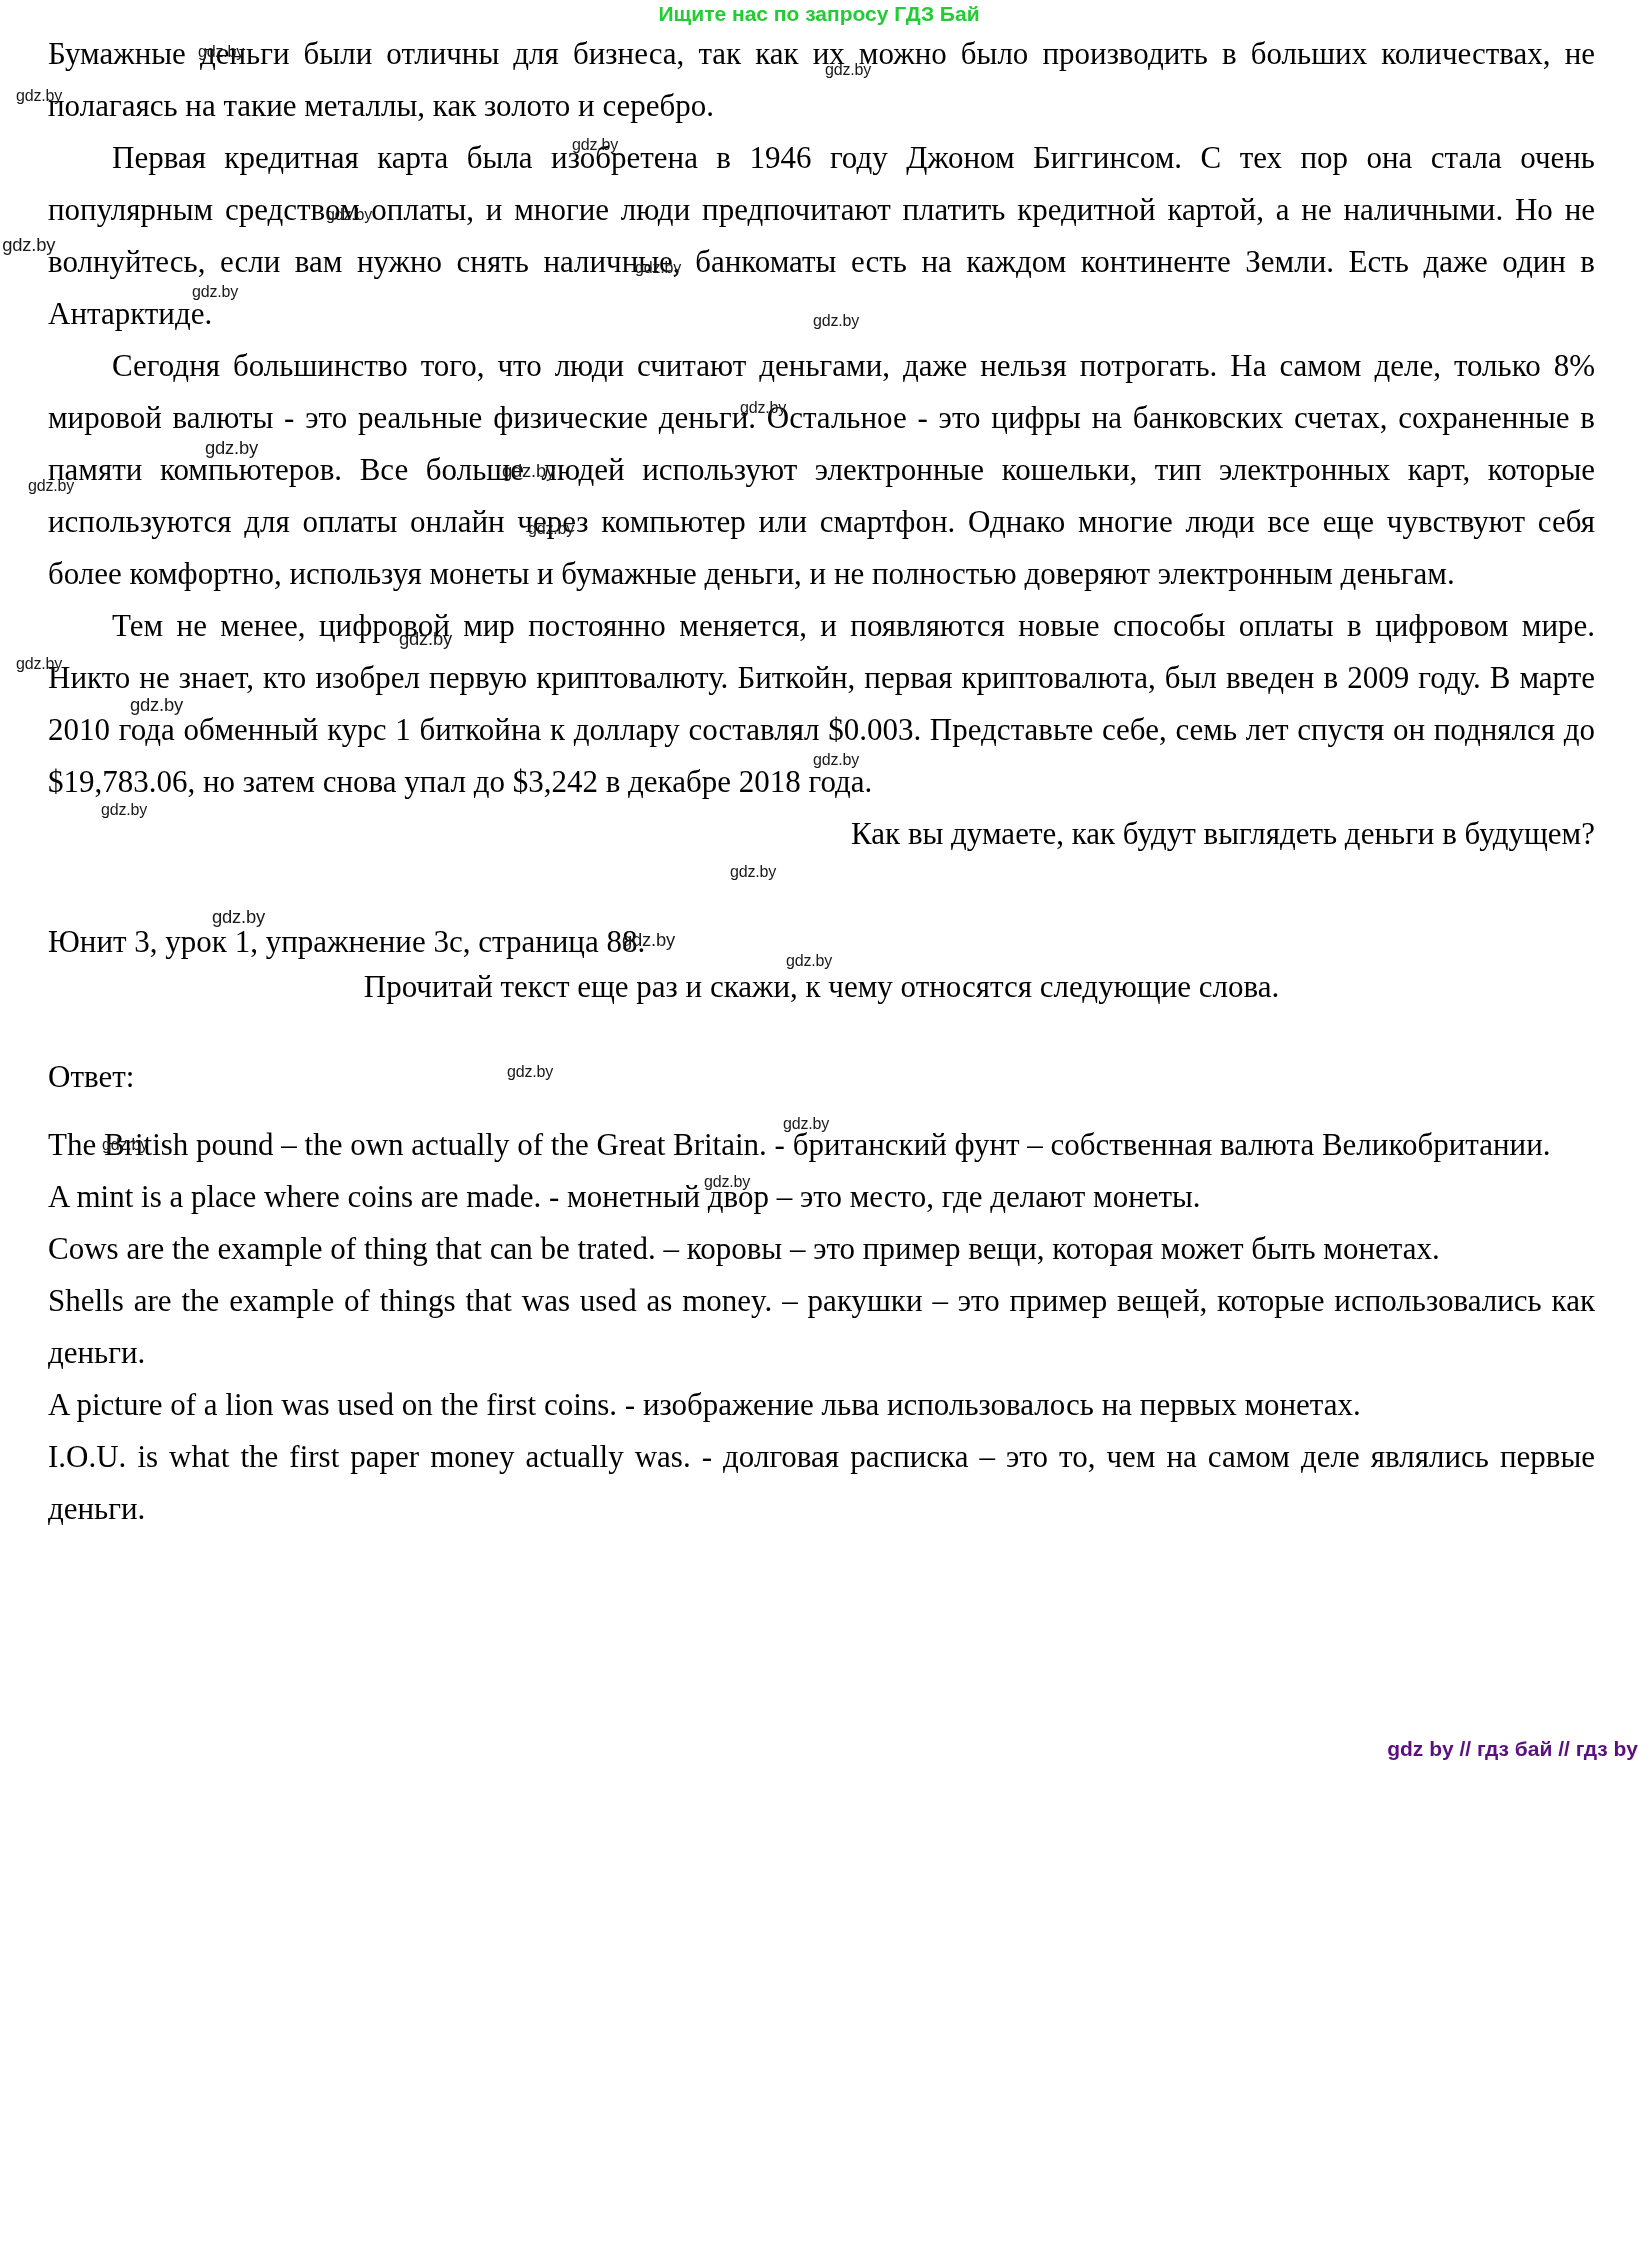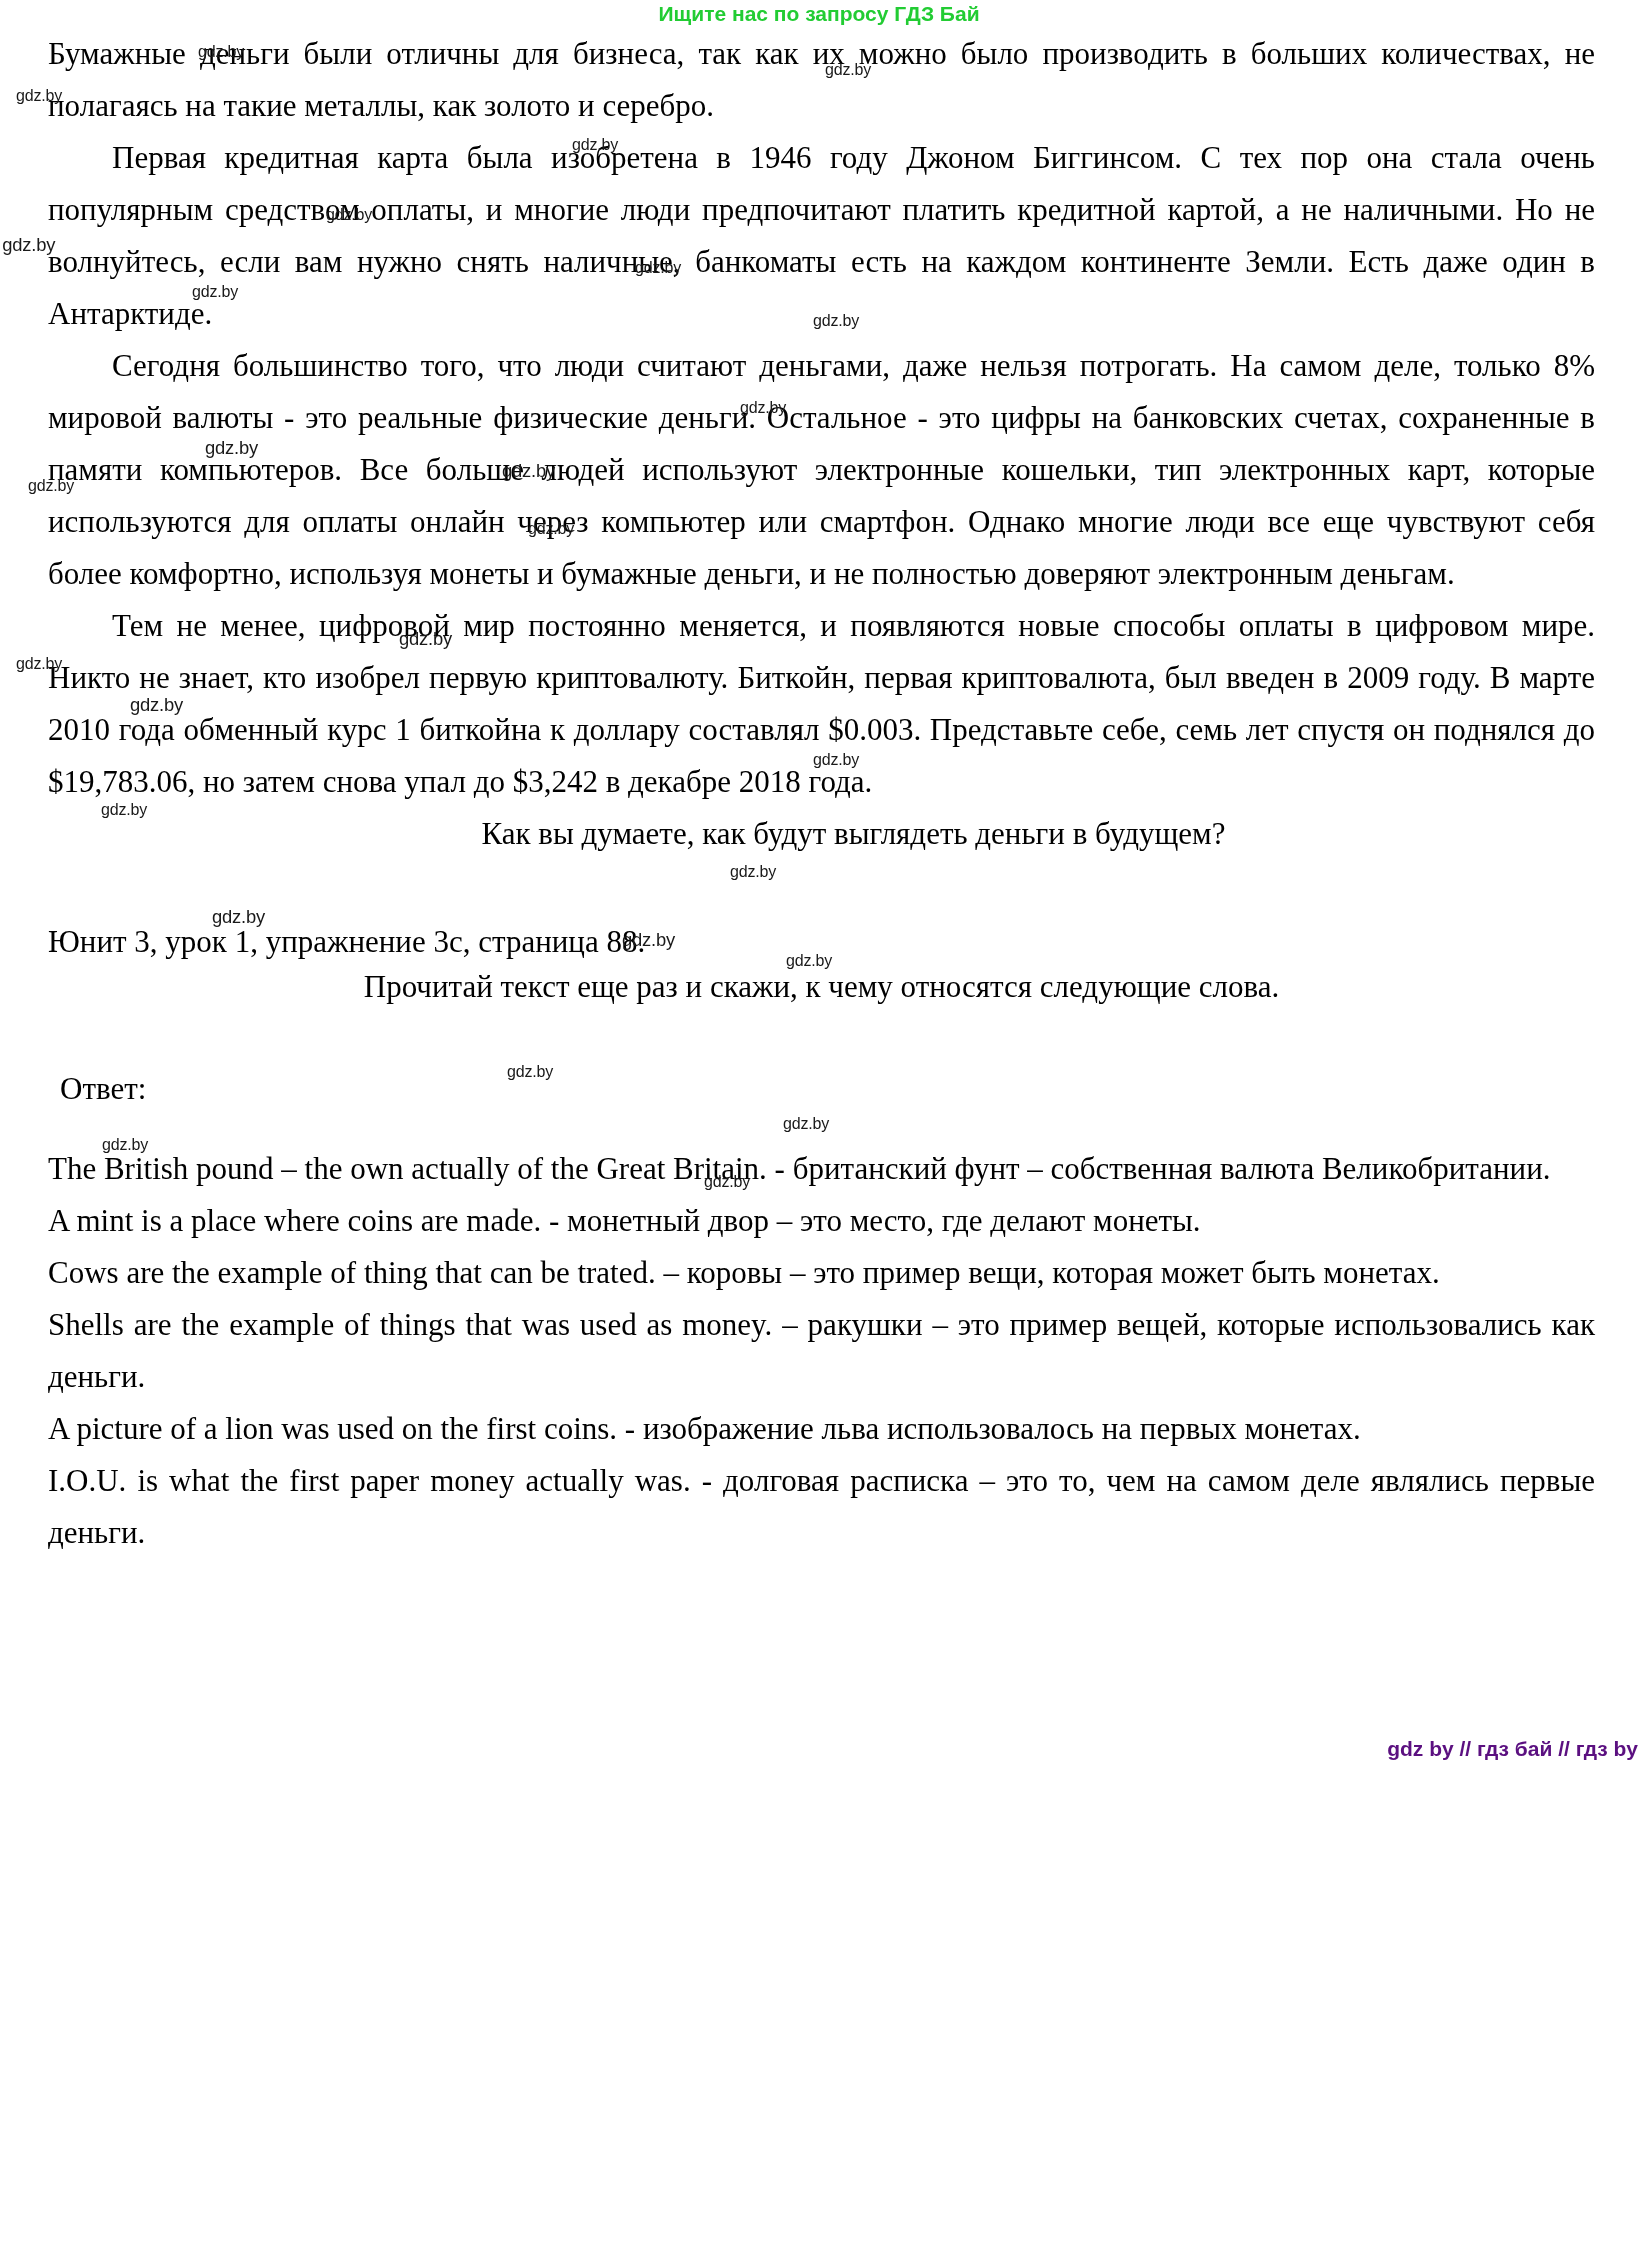--- a/index.html
+++ b/index.html
@@ -73,21 +73,21 @@
     font-weight: normal;
     text-align: left;
   }
   .subline {
     margin: 0;
     font-size: 31px;
     line-height: 46px;
     text-align: center;
   }
   .answer-label {
-    margin: 12px;
+    margin: 0;
     font-size: 31px;
     line-height: 48px;
     text-align: left;
   }
   .ans-item {
     margin: 0;
     font-size: 31px;
     line-height: 52px;
     text-align: justify;
     text-justify: inter-word;
@@ -115,21 +115,21 @@
   <div class="doc">
 
     <p class="para noindent">Бумажные деньги были отличны для бизнеса, так как их можно было производить в больших количествах, не полагаясь на такие металлы, как золото и серебро.</p>
 
     <p class="para">Первая кредитная карта была изобретена в 1946 году Джоном Биггинсом. С тех пор она стала очень популярным средством оплаты, и многие люди предпочитают платить кредитной картой, а не наличными. Но не волнуйтесь, если вам нужно снять наличные, банкоматы есть на каждом континенте Земли. Есть даже один в Антарктиде.</p>
 
     <p class="para">Сегодня большинство того, что люди считают деньгами, даже нельзя потрогать. На самом деле, только 8% мировой валюты - это реальные физические деньги. Остальное - это цифры на банковских счетах, сохраненные в памяти компьютеров. Все больше людей используют электронные кошельки, тип электронных карт, которые используются для оплаты онлайн через компьютер или смартфон. Однако многие люди все еще чувствуют себя более комфортно, используя монеты и бумажные деньги, и не полностью доверяют электронным деньгам.</p>
 
     <p class="para">Тем не менее, цифровой мир постоянно меняется, и появляются новые способы оплаты в цифровом мире. Никто не знает, кто изобрел первую криптовалюту. Биткойн, первая криптовалюта, был введен в 2009 году. В марте 2010 года обменный курс 1 биткойна к доллару составлял $0.003. Представьте себе, семь лет спустя он поднялся до $19,783.06, но затем снова упал до $3,242 в декабре 2018 года.</p>
 
-    <p class="para flowleft" style="text-align:center;">Как вы думаете, как будут выглядеть деньги в будущем?</p>
+    <p class="para flowleft" style="text-align:right;">Как вы думаете, как будут выглядеть деньги в будущем?</p>
 
     <div class="gap-lg"></div>
 
     <p class="heading">Юнит 3, урок 1, упражнение 3c, страница 88.</p>
 
     <p class="subline">Прочитай текст еще раз и скажи, к чему относятся следующие слова.</p>
 
     <div class="gap-md"></div>
 
     <p class="answer-label">Ответ:</p>

